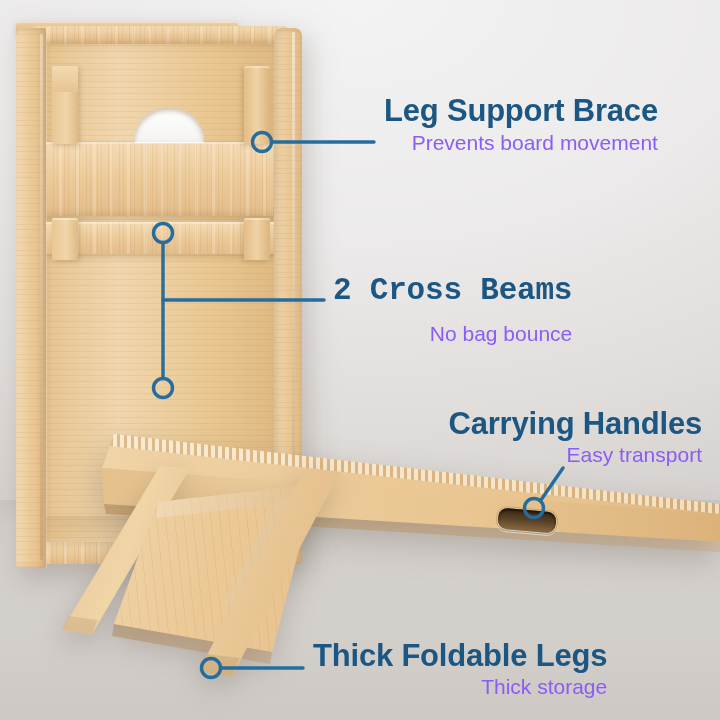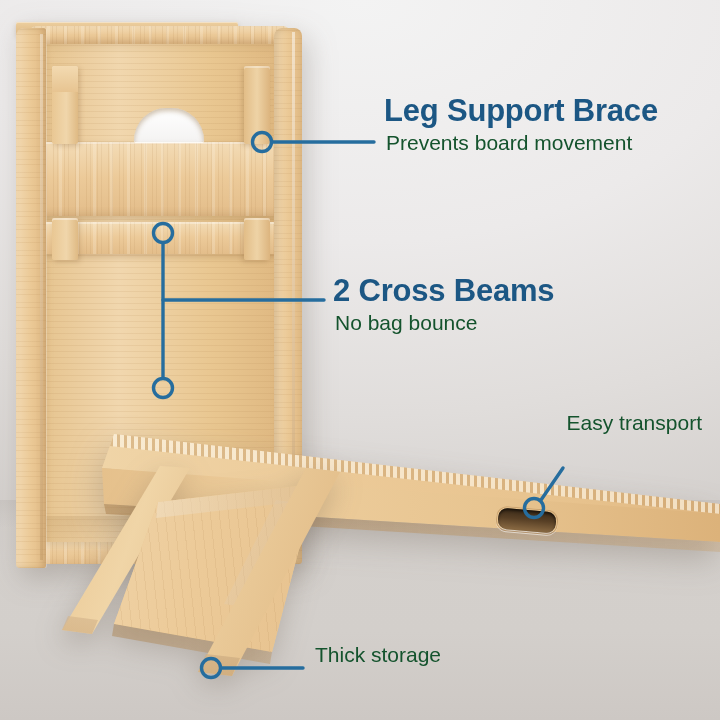--- a/index.html
+++ b/index.html
@@ -192,31 +192,31 @@
   
   #leg-strip{position:absolute;left:0;top:0;width:360px;height:268px;
     clip-path:polygon(236px 62px, 266px 66px, 212px 170px, 184px 166px);
     background:linear-gradient(110deg,rgba(255,250,238,.42),rgba(190,150,100,.30));
   }
 
   
   #leaders{position:absolute;inset:0;pointer-events:none;}
 
   
-  .callout{position:absolute;}
+  .callout{position:absolute;text-align:right;}
   .c-title{font-weight:bold;color:#1c5784;letter-spacing:-.2px;line-height:1.04;white-space:nowrap;}
-  .c-sub{color:#14532d;line-height:1.12;white-space:nowrap;}
+  .c-sub{color:#8b5cf6;line-height:1.12;white-space:nowrap;}
 
   #co-brace{left:384px;top:95px;}
   #co-brace .c-title{font-size:31px;}
   #co-brace .c-sub{font-size:21px;margin-top:4px;margin-left:2px;}
 
   #co-beams{left:333px;top:275px;}
-  #co-beams .c-title{font-size:31px;}
-  #co-beams .c-sub{font-size:21px;margin-top:4px;margin-left:2px;}
+  #co-beams .c-title{font-size:31px;font-family:Liberation Mono, monospace;}
+  #co-beams .c-sub{font-size:21px;margin-top:15px;margin-left:2px;}
 
   #co-handles{right:18px;top:408px;text-align:right;}
   #co-handles .c-title{font-size:31px;}
   #co-handles .c-sub{font-size:21px;margin-top:3px;}
 
   #co-legs{left:313px;top:640px;}
   #co-legs .c-title{font-size:31px;}
   #co-legs .c-sub{font-size:21px;margin-top:3px;margin-left:2px;}
 </style>
 </head>
@@ -295,20 +295,22 @@
     <div class="c-title">Leg Support Brace</div>
     <div class="c-sub">Prevents board movement</div>
   </div>
 
   <div class="callout" id="co-beams">
     <div class="c-title">2 Cross Beams</div>
     <div class="c-sub">No bag bounce</div>
   </div>
 
   <div class="callout" id="co-handles">
+    <div class="c-title">Carrying Handles</div>
     <div class="c-sub">Easy transport</div>
   </div>
 
   <div class="callout" id="co-legs">
+    <div class="c-title">Thick Foldable Legs</div>
     <div class="c-sub">Thick storage</div>
   </div>
 
 </div>
 
 </body></html>

